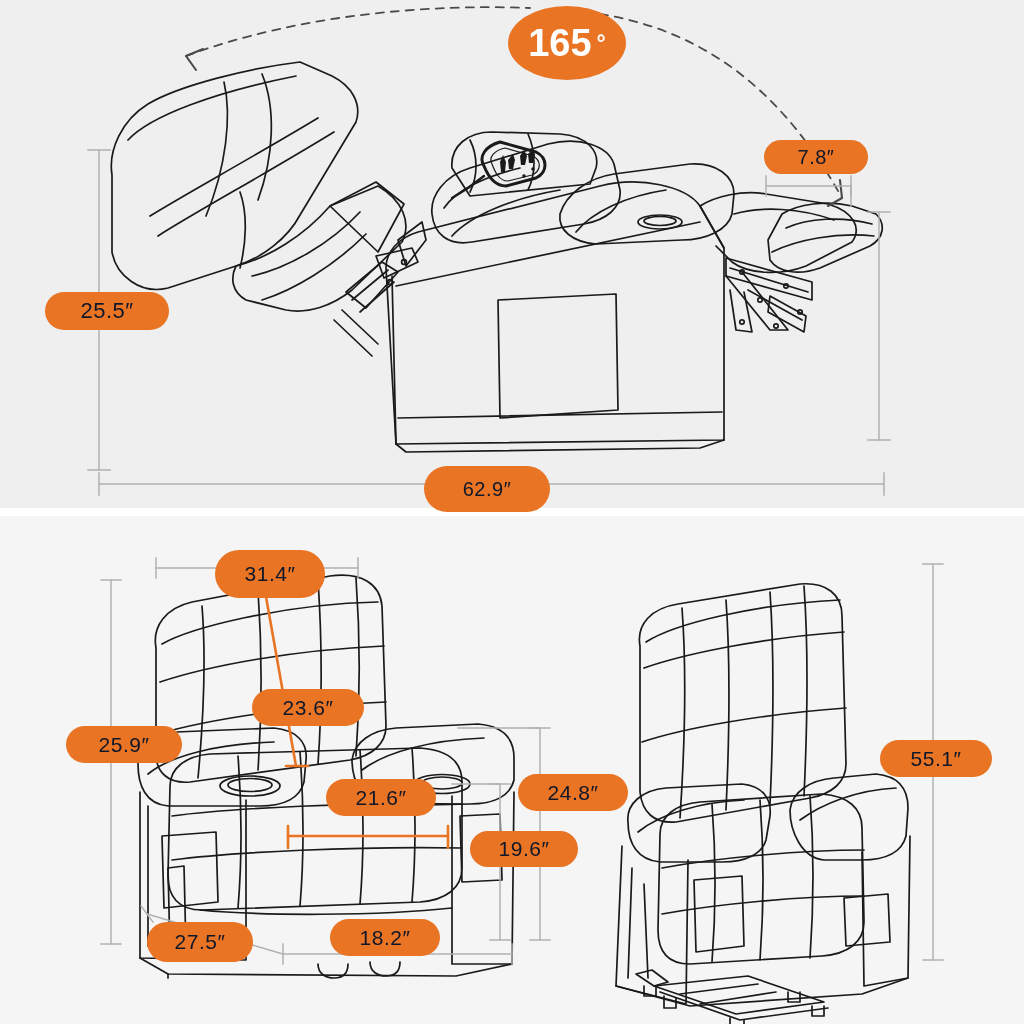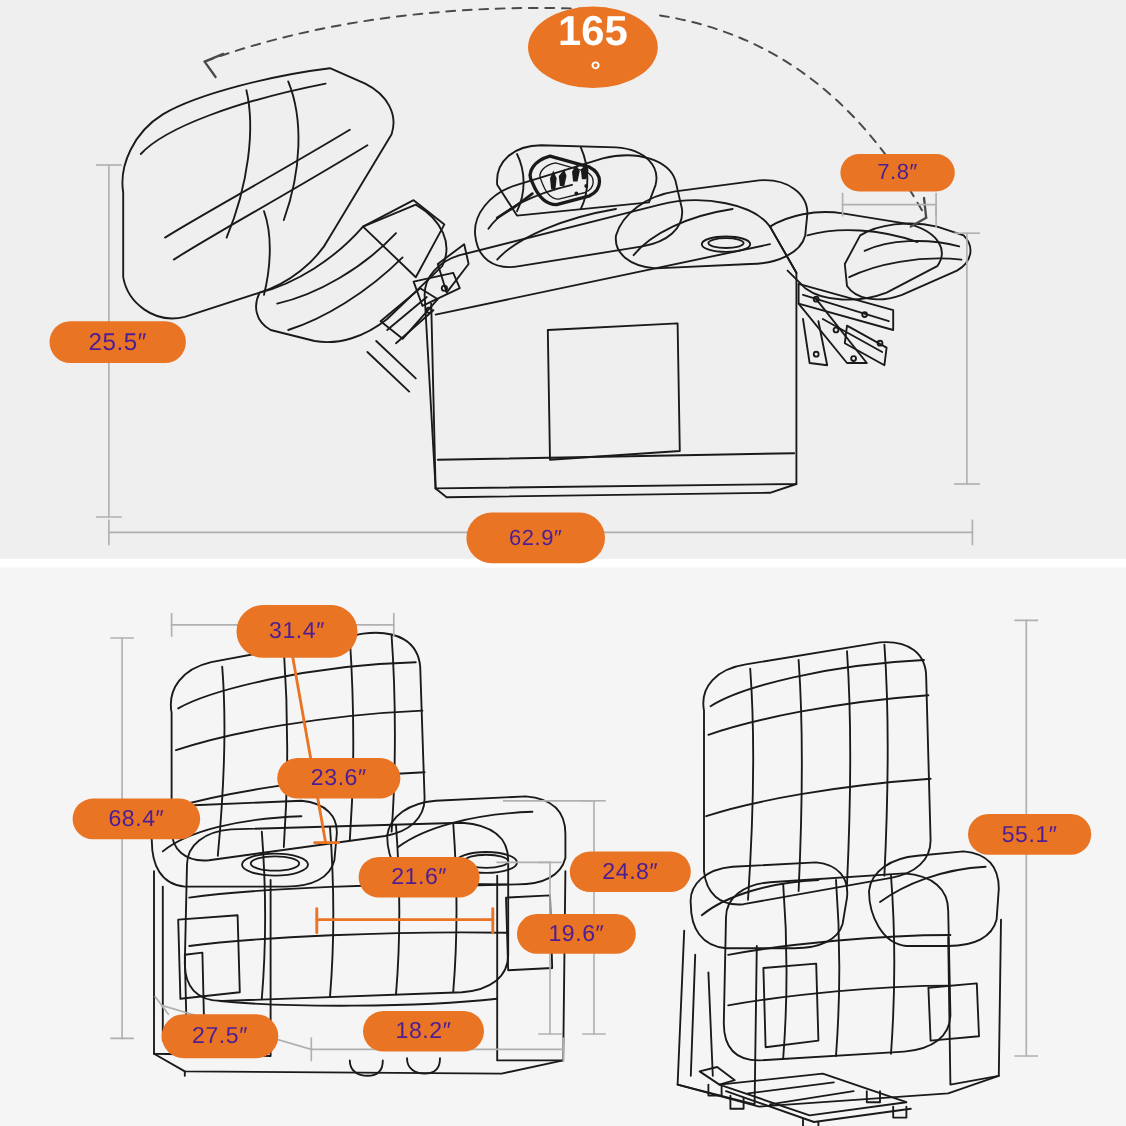--- a/index.html
+++ b/index.html
@@ -11,21 +11,21 @@
     position:relative;
   }
   #stage{position:absolute;left:0;top:0;width:1024px;height:1024px;}
   .panel{position:absolute;left:0;width:1024px;}
   #panel-top{top:0;height:508px;background:#efefef;}
   #panel-bottom{top:516px;height:508px;background:#f5f5f5;}
   .panel-svg{position:absolute;left:0;top:0;width:1024px;height:100%;display:block;}
   .pill{
     position:absolute;
     background:#e97424;
-    color:#4c1d95;
+    color:#0f172a;
     border-radius:999px;
     display:flex;align-items:center;justify-content:center;
     white-space:nowrap;
     letter-spacing:.5px;
     box-sizing:border-box;
     z-index:30;
     user-select:none;
   }
   .ellipse-badge{
     position:absolute;
@@ -176,21 +176,21 @@
         <line x1="884" y1="473" x2="884" y2="495"></line>
 
         <line x1="766" y1="186" x2="851" y2="186"></line>
         <line x1="766" y1="176" x2="766" y2="196"></line>
         <line x1="851" y1="176" x2="851" y2="196"></line>
 
         <line x1="851" y1="186" x2="851" y2="206"></line>
       </g>
     </svg>
 
-    <div class="ellipse-badge" style="left:480px;top:6px;width:118px;height:74px;font-size:38px;flex-direction:column;">
+    <div class="ellipse-badge" style="left:508px;top:6px;width:118px;height:74px;font-size:38px;">
       <span>165</span>
         <span class="deg">°</span>
     </div>
 
     <div class="pill" style="left:45px;top:292px;width:124px;height:38px;font-size:22px;">25.5″</div>
 
     <div class="pill" style="left:764px;top:140px;width:104px;height:34px;font-size:20px;">7.8″</div>
 
 
     <div class="pill" style="left:424px;top:466px;width:126px;height:46px;font-size:20px;">62.9″</div>
@@ -352,21 +352,21 @@
         <line x1="286" y1="250" x2="308" y2="250"></line>
 
         <line x1="288" y1="320" x2="448" y2="320"></line>
         <line x1="288" y1="310" x2="288" y2="332"></line>
         <line x1="448" y1="310" x2="448" y2="332"></line>
       </g>
     </svg>
 
     <div class="pill" style="left:215px;top:34px;width:110px;height:48px;font-size:21px;">31.4″</div>
 
-    <div class="pill" style="left:66px;top:210px;width:116px;height:37px;font-size:21px;">68.4″</div>
+    <div class="pill" style="left:66px;top:210px;width:116px;height:37px;font-size:21px;">25.9″</div>
 
     <div class="pill" style="left:252px;top:173px;width:112px;height:37px;font-size:21px;">23.6″</div>
 
     <div class="pill" style="left:326px;top:263px;width:110px;height:37px;font-size:21px;">21.6″</div>
 
     <div class="pill" style="left:518px;top:258px;width:110px;height:37px;font-size:21px;">24.8″</div>
 
     <div class="pill" style="left:470px;top:315px;width:108px;height:36px;font-size:21px;">19.6″</div>
 
     <div class="pill" style="left:147px;top:406px;width:106px;height:40px;font-size:21px;">27.5″</div>

